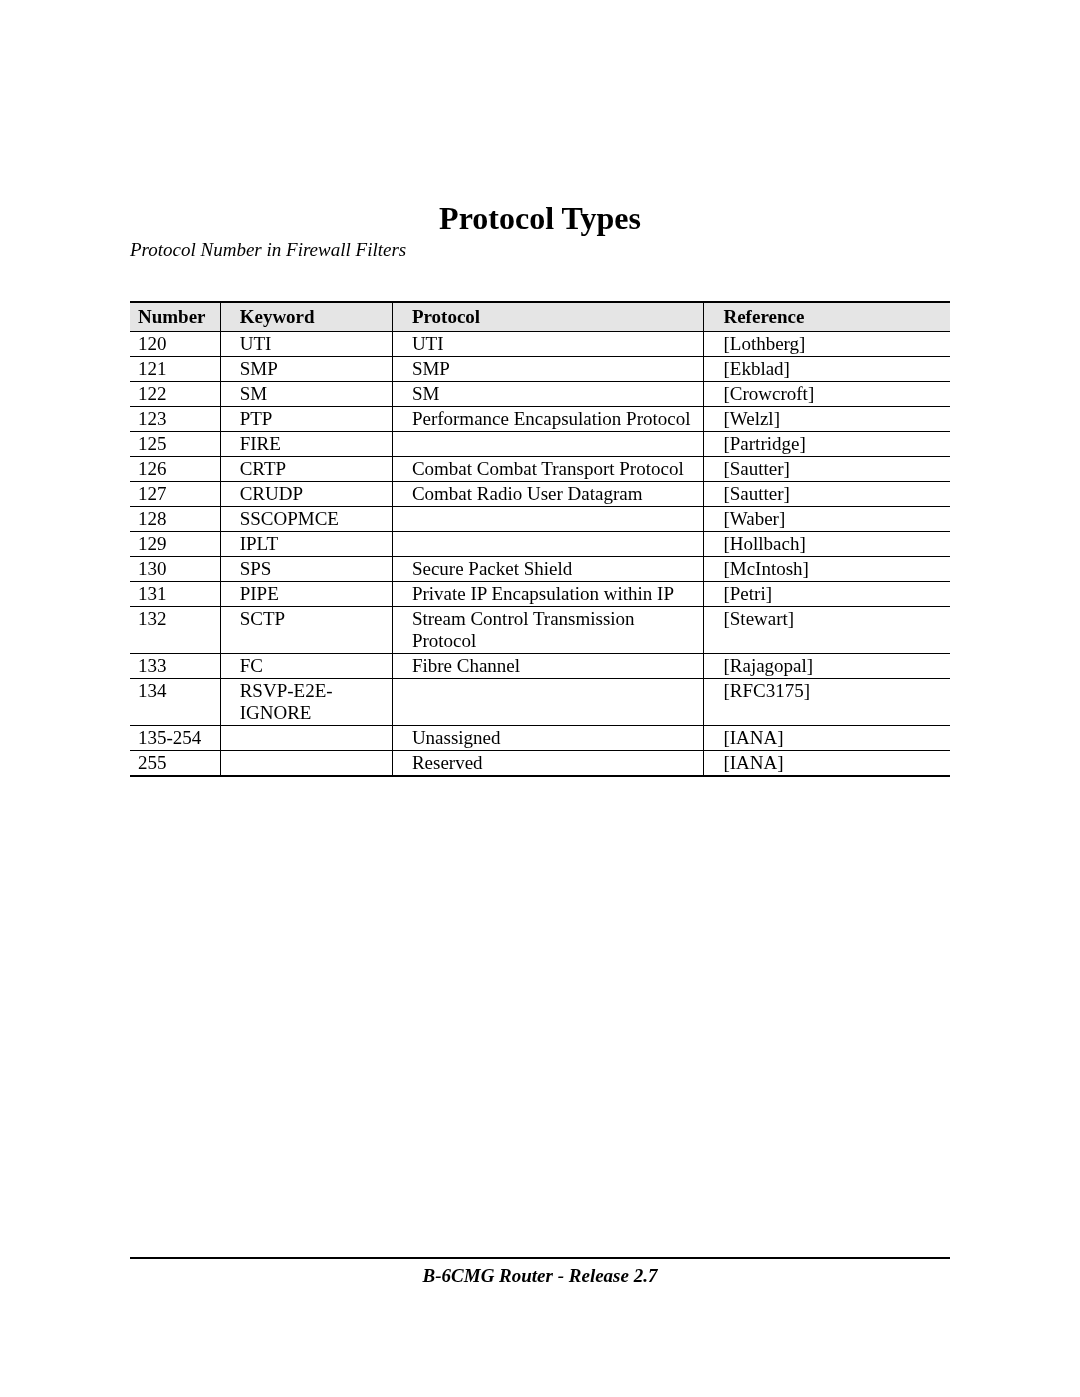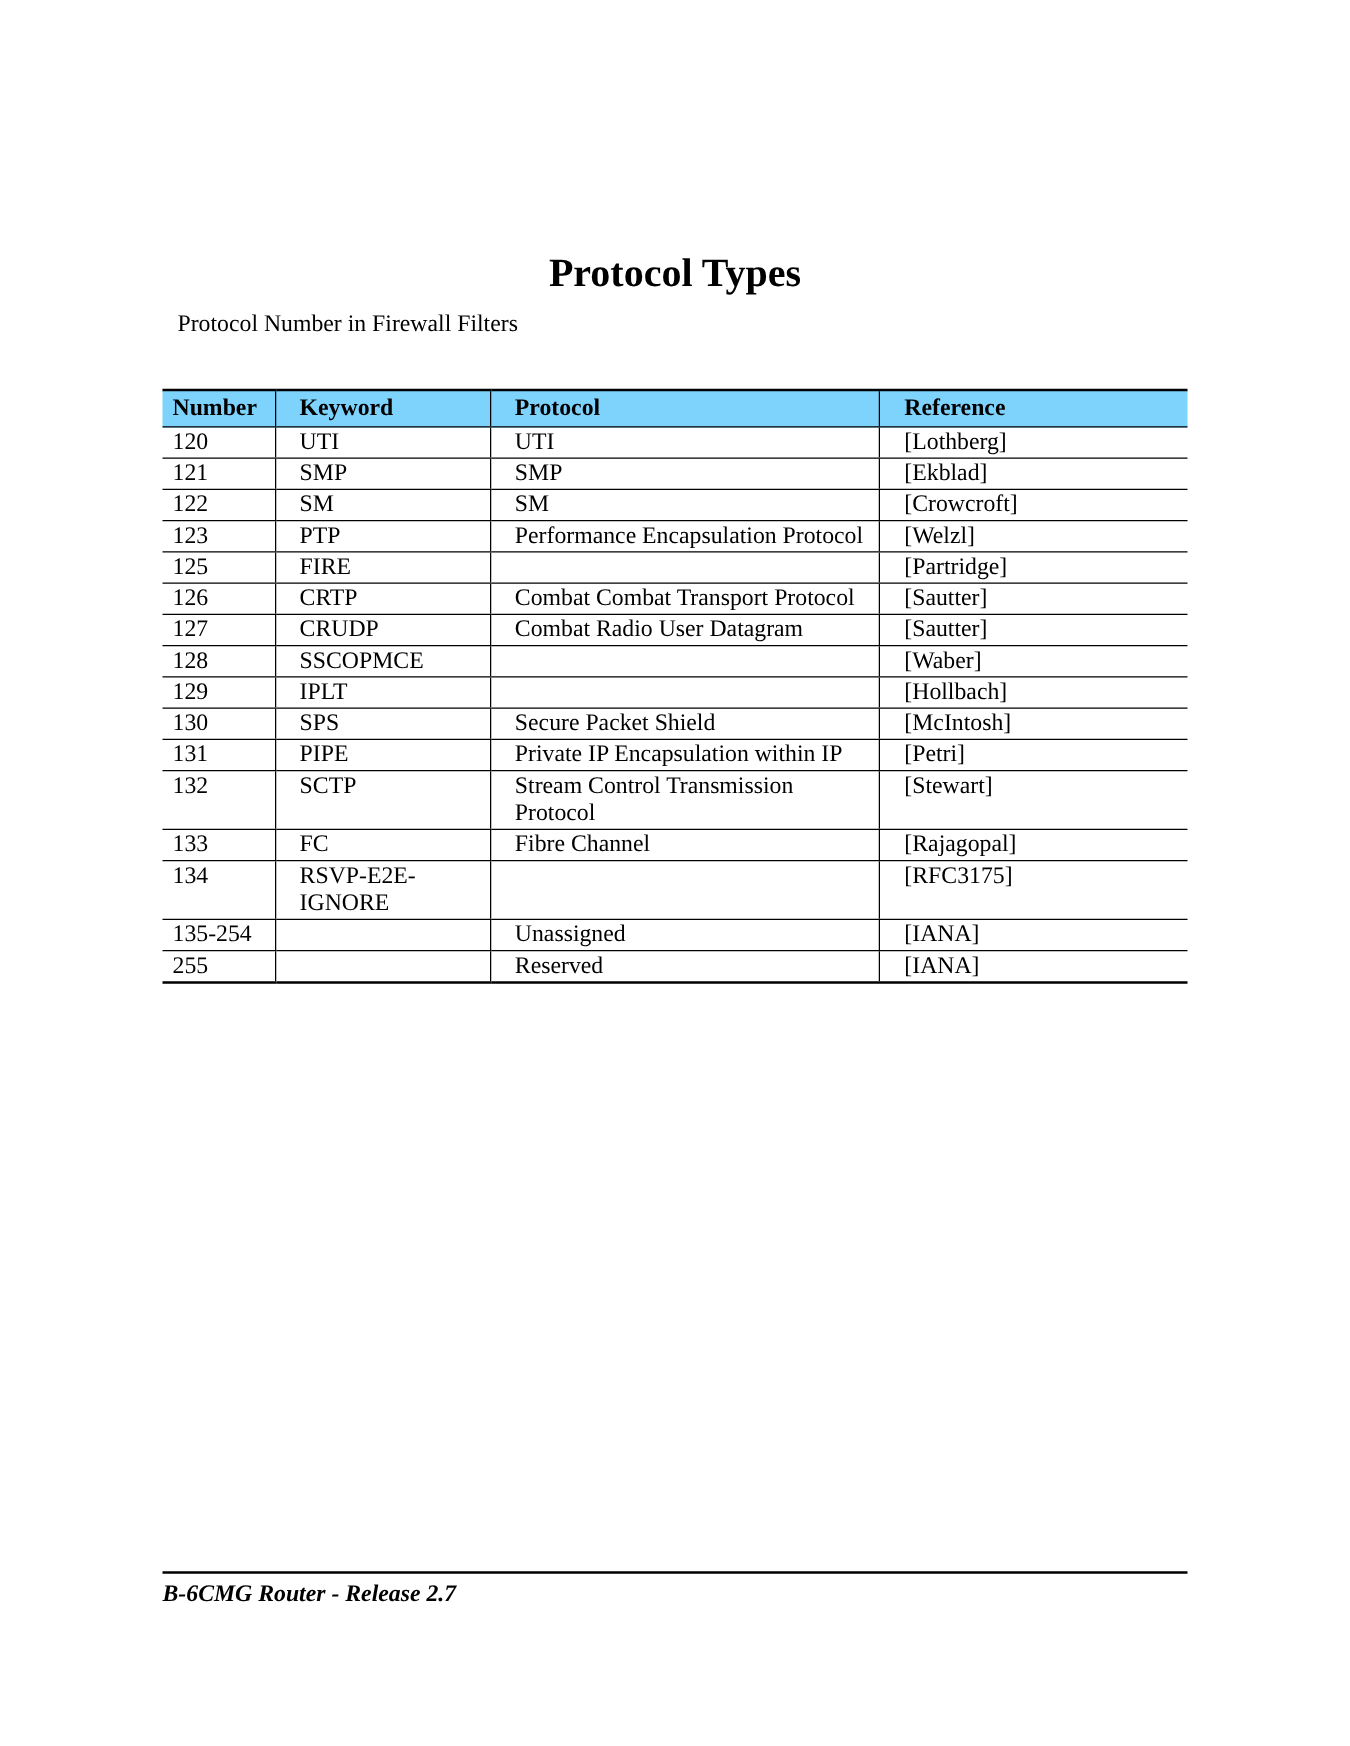--- a/index.html
+++ b/index.html
@@ -16,31 +16,32 @@
     box-sizing: border-box;
     padding: 200px 130px 0 130px;
   }
   .title {
     font-weight: bold;
     font-size: 32px;
     margin: 0 0 2px 0;
     text-align: center;
   }
   .subtitle {
+    font-style: italic;
     font-size: 19px;
-    margin: 12px;
+    margin: 0;
   }
   table.protocol {
     border-collapse: collapse;
     width: 100%;
     margin-top: 40px;
     font-size: 19px;
   }
   table.protocol th {
-    background: #7dd3fc;
+    background: #e5e5e5;
     font-weight: bold;
     text-align: left;
     padding: 3px 8px 3px 8px;
     border-top: 2px solid #000;
     border-bottom: 1px solid #000;
   }
   table.protocol th + th,
   table.protocol td + td {
     border-left: 1px solid #000;
     padding-left: 19px;
@@ -64,21 +65,21 @@
     right: 130px;
     bottom: 110px;
   }
   .footer-rule {
     border: none;
     border-top: 2px solid #000;
     margin: 0 0 6px 0;
   }
   .footer-row {
     display: flex;
-    justify-content: flex-start;
+    justify-content: center;
     font-style: italic;
     font-weight: bold;
     font-size: 19px;
   }
 </style>
 </head>
 <body>
 
 <div class="page">
   <h2 class="title">Protocol Types</h2>

